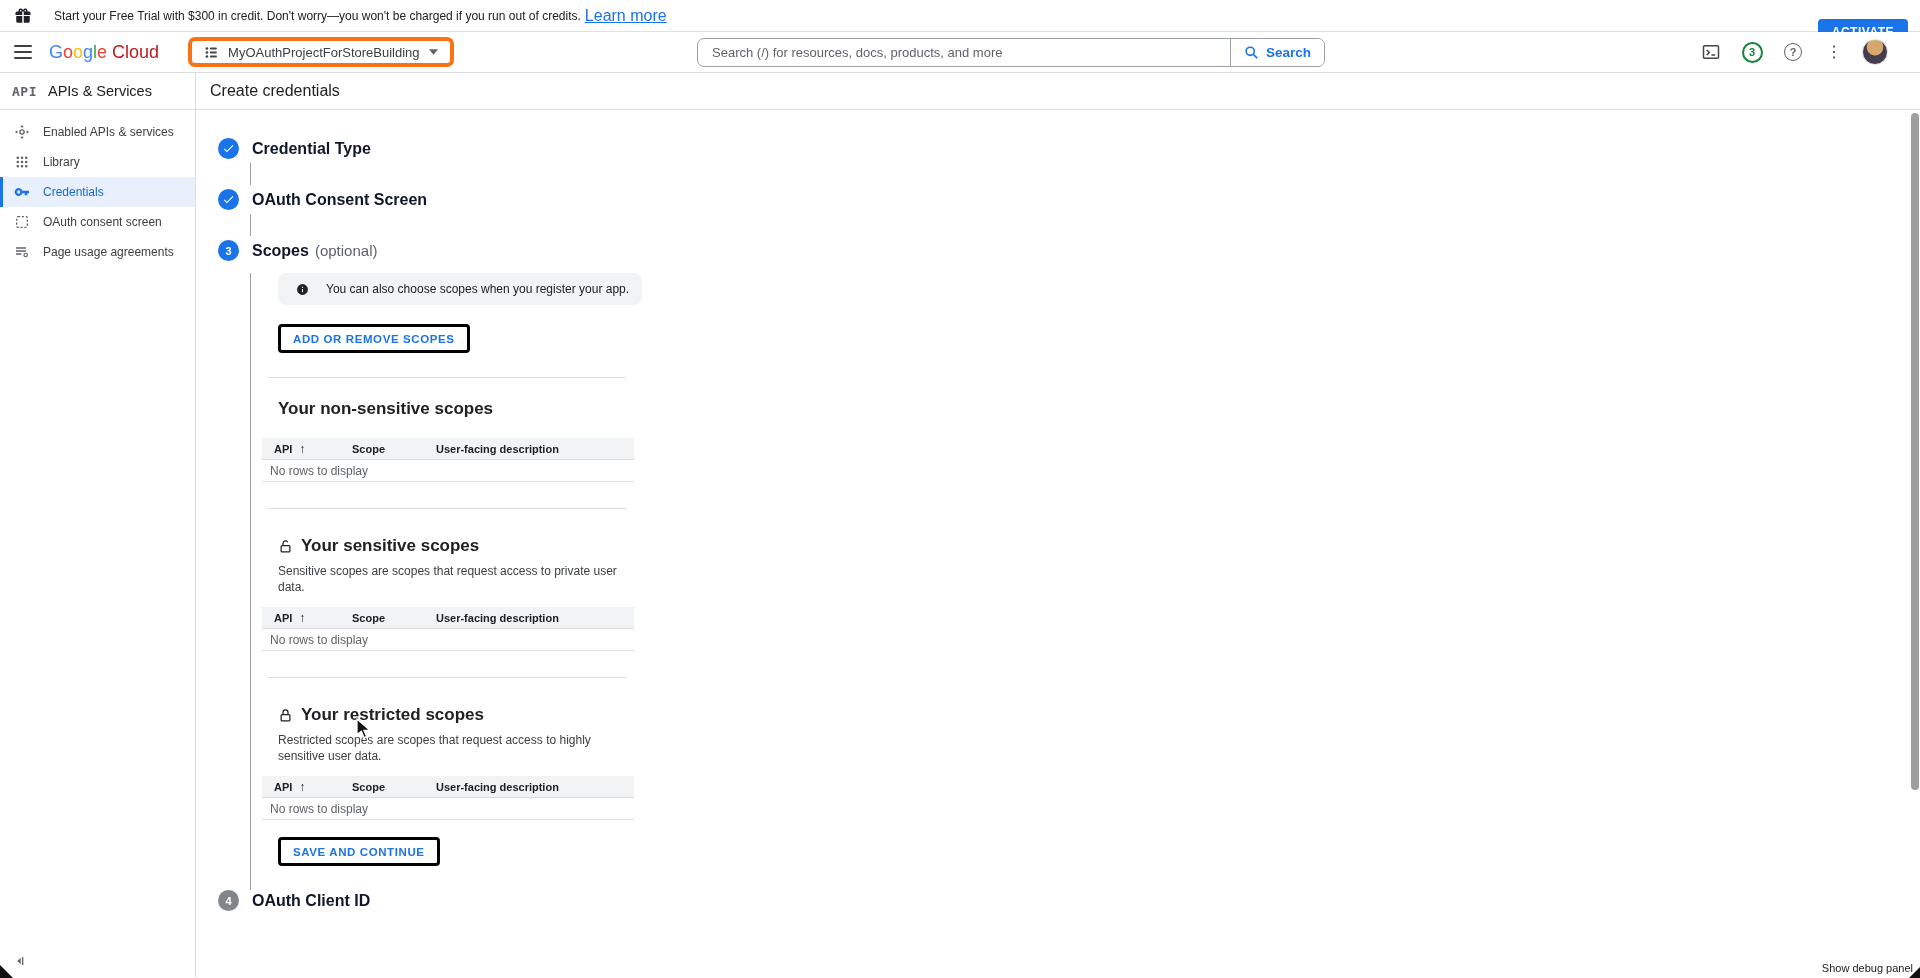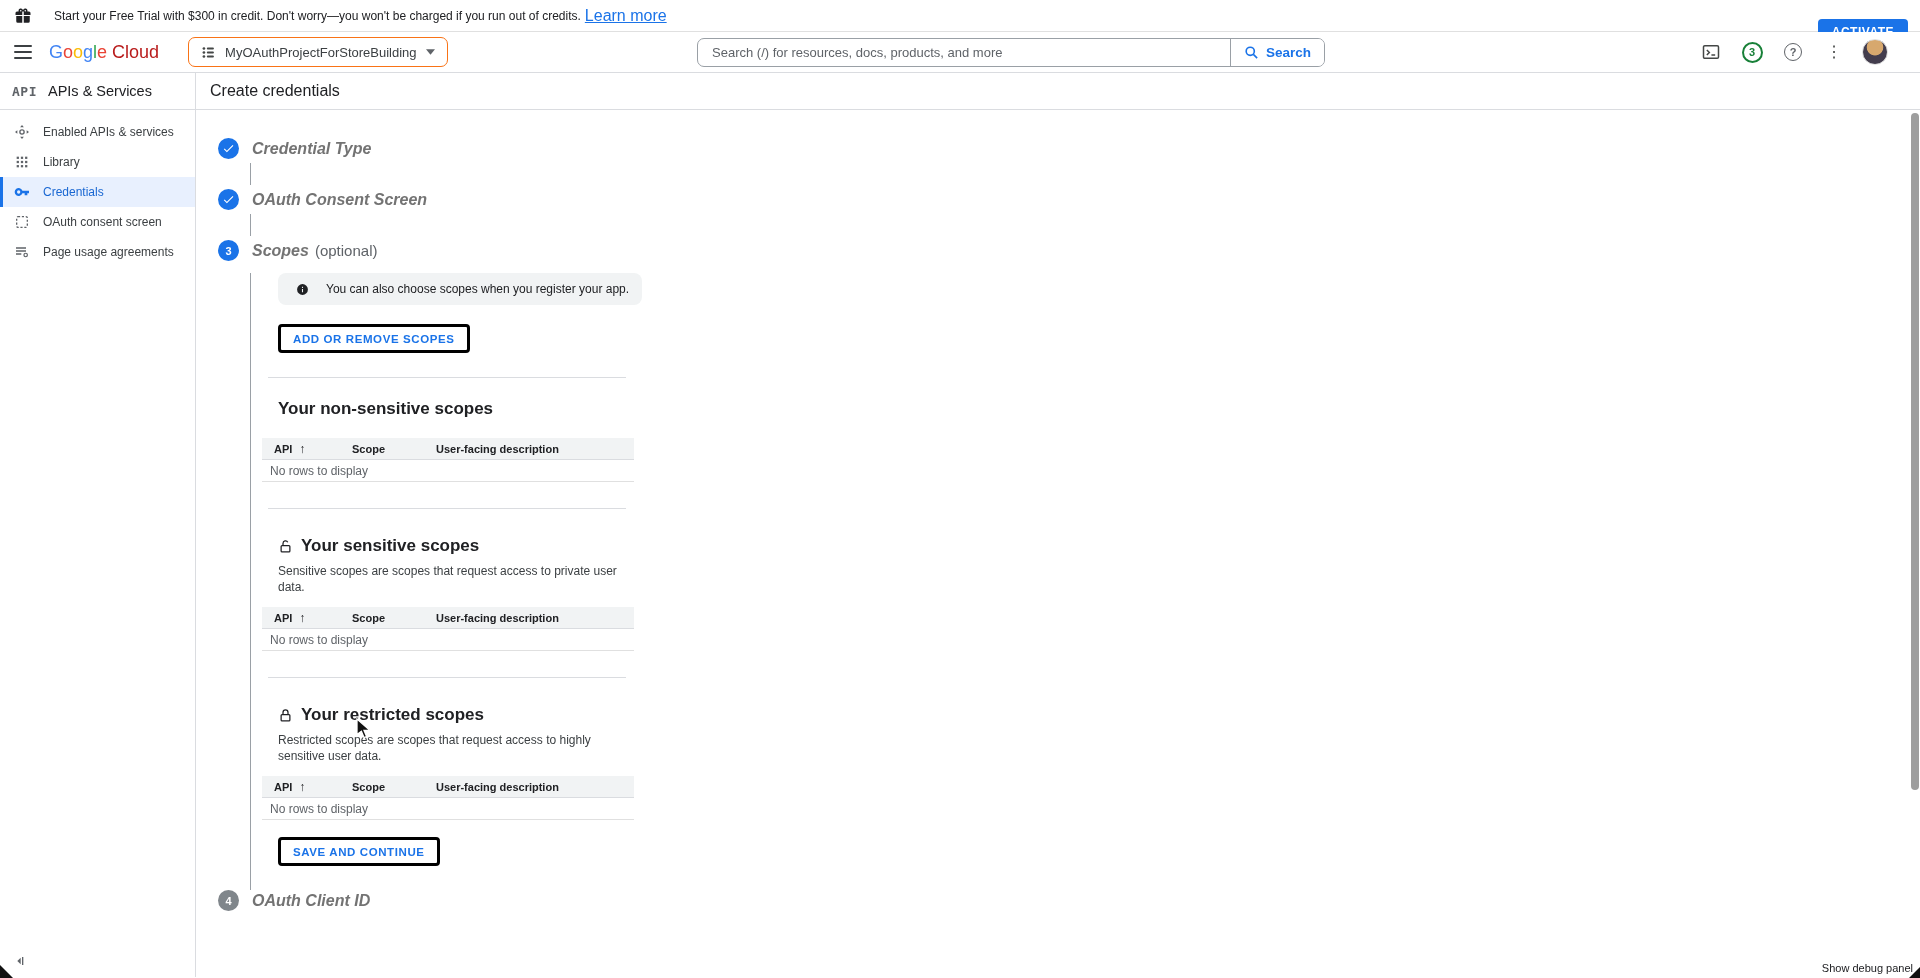--- a/index.html
+++ b/index.html
@@ -18,21 +18,21 @@
   .trial-right { margin-left:auto; display:flex; align-items:center; gap:18px; padding-right:4px;flex-direction:column; }
   .btn-text { font-size:12px; font-weight:bold; letter-spacing:.5px; color:#3c4043; background:none; border:none; cursor:pointer; font-family:inherit; }
   .btn-primary { font-size:12px; font-weight:bold; letter-spacing:.5px; color:#fff; background:#1a73e8; border:none; border-radius:4px; height:25px; padding:0 14px; cursor:pointer; font-family:inherit; }
 
   
   .app-header { height:41px; display:flex; align-items:center; border-bottom:1px solid #dadce0; padding:0 0 0 14px; position:relative; background:#fff; }
   .hamburger { width:18px; height:14px; display:flex; flex-direction:column; justify-content:space-between; cursor:pointer; }
   .hamburger span { display:block; height:2px; background:#3c4043; border-radius:1px; }
   .logo { margin-left:17px; font-size:18px; display:flex; align-items:center; gap:5px; white-space:nowrap; }
   .logo .cloud { color:#b91c1c; }
-  .project-btn { margin-left:29px; height:30px; border:1px solid #f97316; border-radius:7px; background:#fff; display:flex; align-items:center; gap:9px; padding:0 12px; font-size:13px; color:#3c4043; cursor:pointer; font-family:inherit; }
+  .project-btn { margin-left:29px; height:30px; border:4px solid #f97316; border-radius:7px; background:#fff; display:flex; align-items:center; gap:9px; padding:0 12px; font-size:13px; color:#3c4043; cursor:pointer; font-family:inherit; }
   .project-icon { width:15px; height:15px; }
   .caret { width:9px; height:6px; }
   .search-wrap { position:absolute; left:697px; top:6px; width:628px; height:29px; border:1px solid #9aa0a6; border-radius:7px; display:flex; align-items:stretch; background:#fff; overflow:hidden; }
   .search-input { flex:1; border:none; outline:none; background:transparent; font-family:inherit; font-size:13px; color:#202124; padding:0 10px 0 14px; }
   .search-input::placeholder { color:#5f6368; }
   .search-btn { display:flex; align-items:center; gap:7px; border:none; border-left:1px solid #9aa0a6; background:#fff; color:#1a73e8; font-weight:bold; font-size:13.5px; padding:0 13px; cursor:pointer; font-family:inherit; }
   .header-right { margin-left:auto; display:flex; align-items:center; gap:15px; padding-right:32px; }
   .icon-btn { width:26px; height:26px; display:flex; align-items:center; justify-content:center; cursor:pointer; background:none; border:none; }
   .count-badge { width:21px; height:21px; border-radius:50%; border:2px solid #188038; color:#188038; font-size:11px; font-weight:bold; display:flex; align-items:center; justify-content:center; }
   .help-circle { width:18px; height:18px; border-radius:50%; border:1.5px solid #5f6368; color:#5f6368; font-size:11px; font-weight:bold; display:flex; align-items:center; justify-content:center; }
@@ -55,21 +55,21 @@
 
   
   .main { flex:1; background:#fff; position:relative; }
   .main-header { height:37px; border-bottom:1px solid #dadce0; display:flex; align-items:center; padding-left:14px; font-size:16px; color:#202124; }
   .content { padding:28px 0 0 22px; }
 
   .step-row { display:flex; align-items:center; cursor:pointer; }
   .step-circle { width:21px; height:21px; border-radius:50%; background:#1a73e8; color:#fff; display:flex; align-items:center; justify-content:center; font-size:11px; font-weight:bold; flex:0 0 auto; }
   .step-circle.pending { background:#80868b; }
   .step-circle svg { width:13px; height:13px; }
-  .step-label { margin-left:13px; font-size:16px; font-weight:bold; color:#737373;font-style:italic; }
+  .step-label { margin-left:13px; font-size:16px; font-weight:bold; color:#0f172a; }
   .step-suffix { margin-left:6px; font-size:15px; color:#5f6368; font-weight:normal; }
   .step-connector { width:1px; height:22px; background:#9aa0a6; margin:4px 0 4px 32px; }
 
   .step3-wrap { position:relative; margin-top:4px; padding-bottom:24px; }
   .long-connector { position:absolute; left:32px; top:0; bottom:0; width:1px; background:#9aa0a6; }
   .step3-inner { margin-left:44px; width:380px; }
 
   .info-note { display:flex; align-items:center; gap:17px; height:32px; background:#f1f3f4; border-radius:8px; margin:12px 0 0 16px; width:364px; padding:0 12px 0 18px; font-size:12px; color:#202124; }
   .info-note svg { width:13px; height:13px; flex:0 0 auto; }
   .scopes-desc { margin:21px 0 0 16px; width:354px; font-size:12.5px; line-height:15.5px; color:#202124; }

